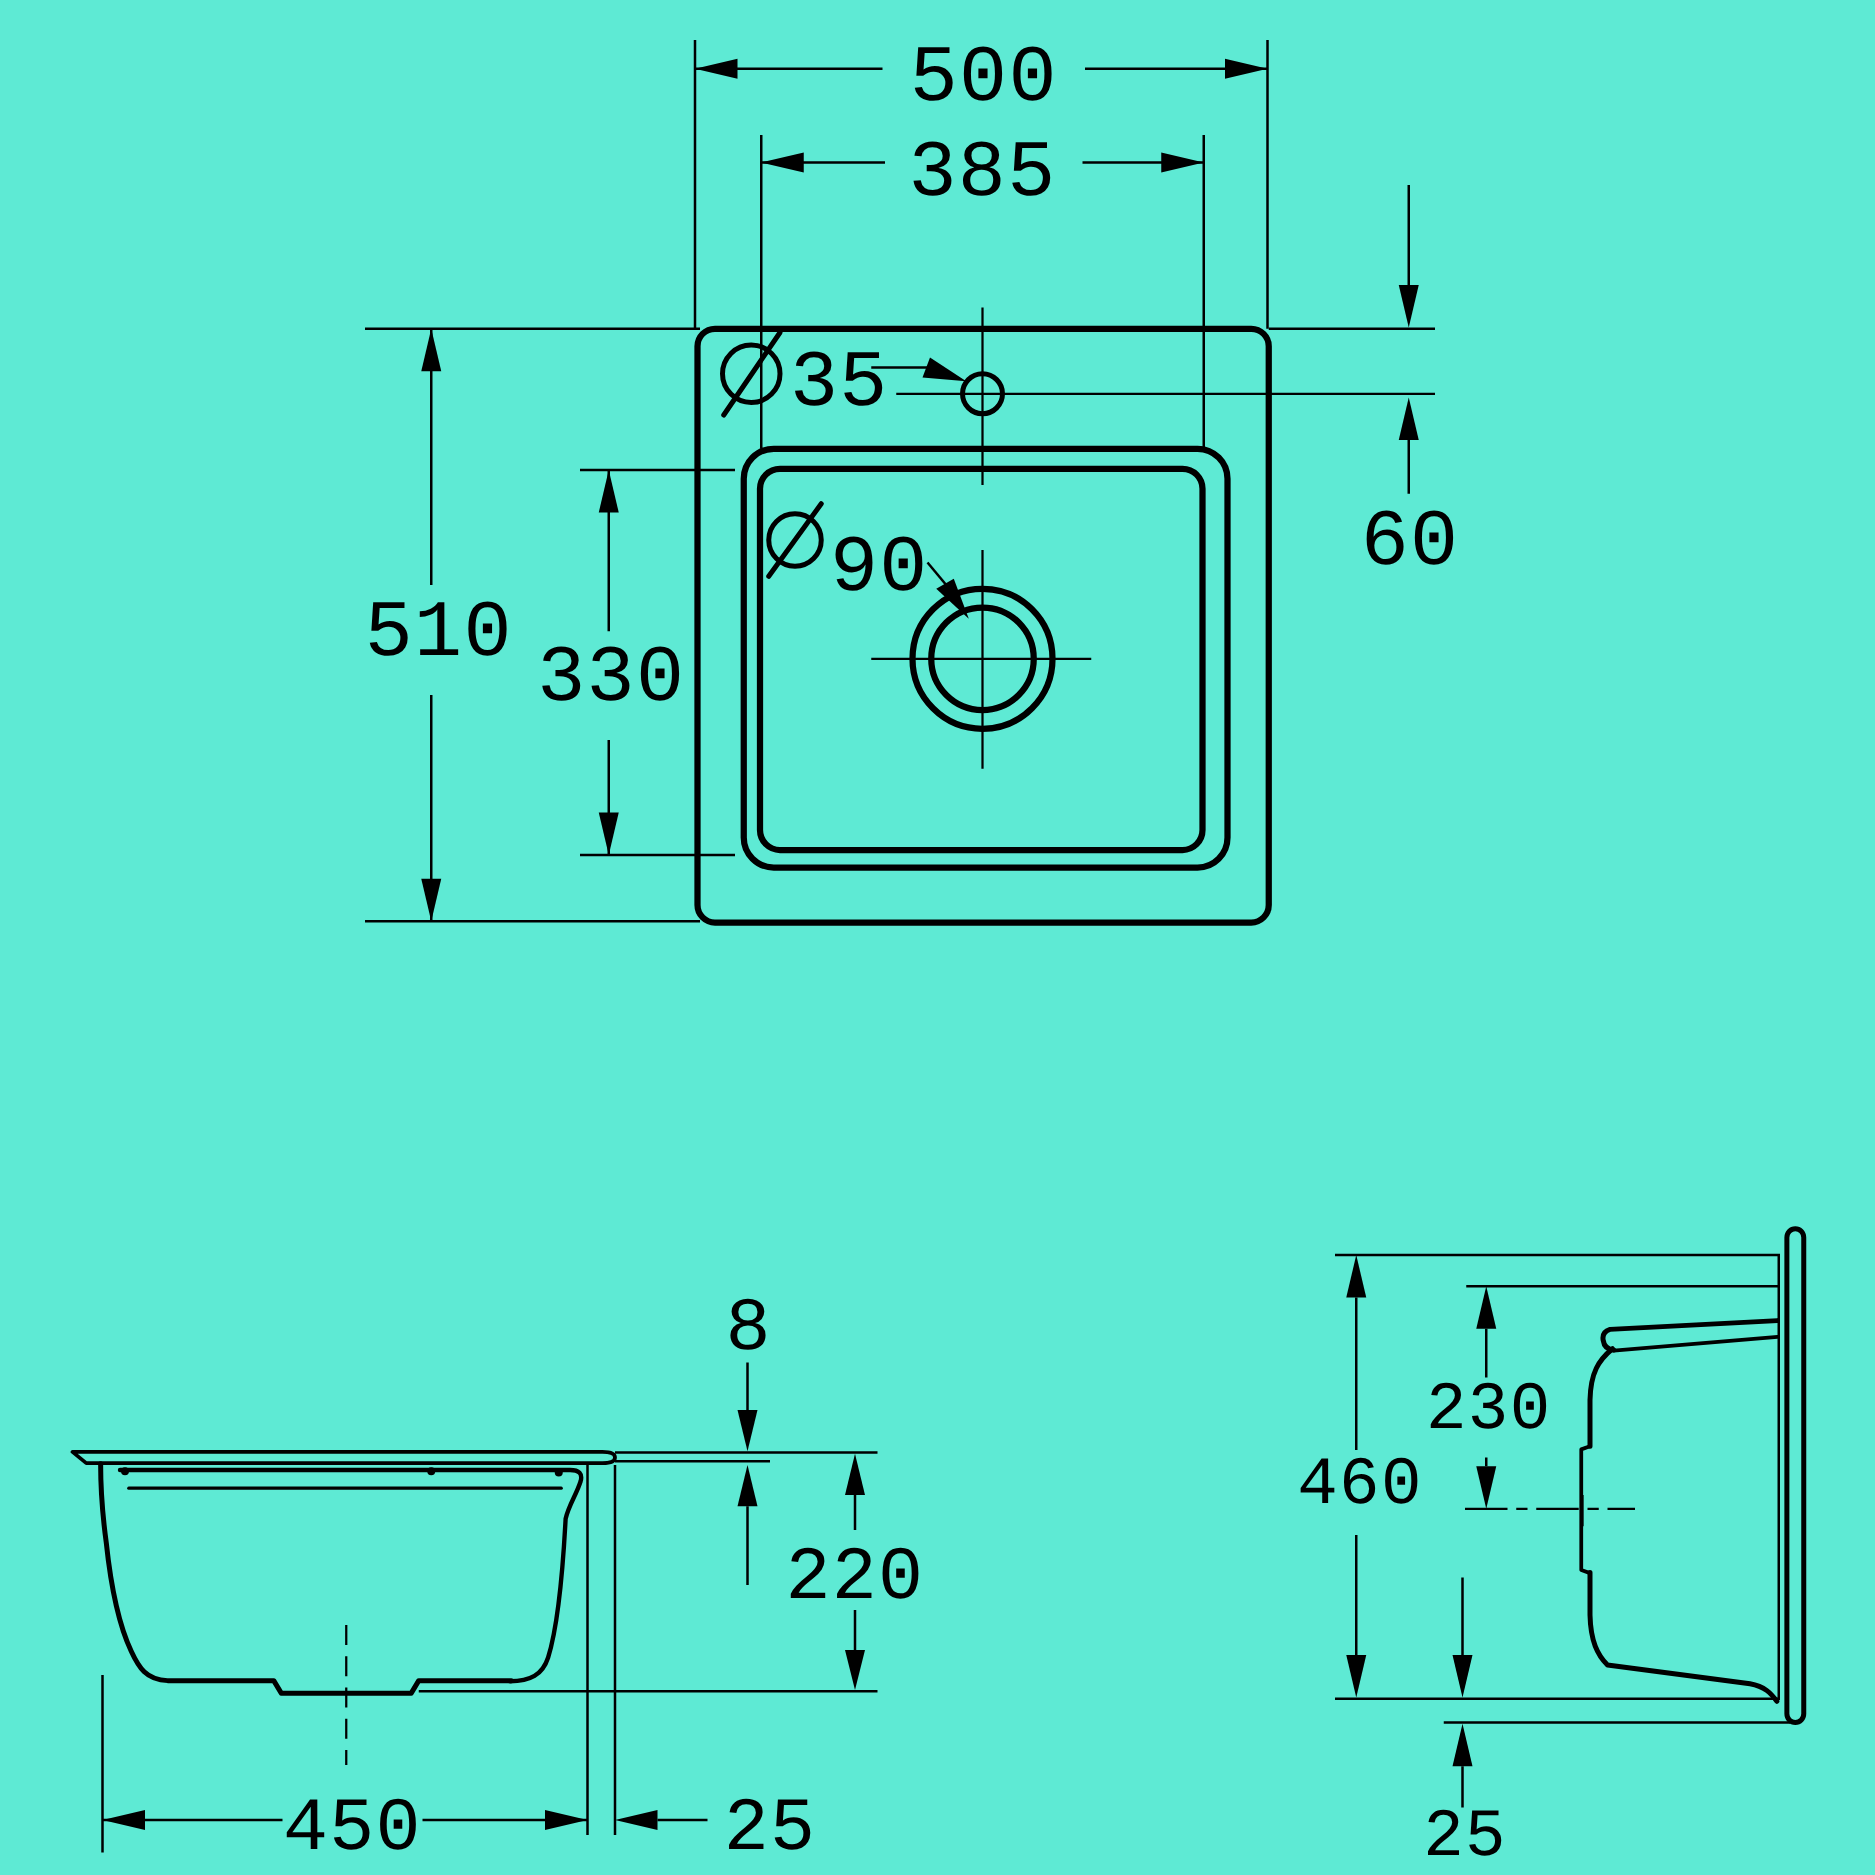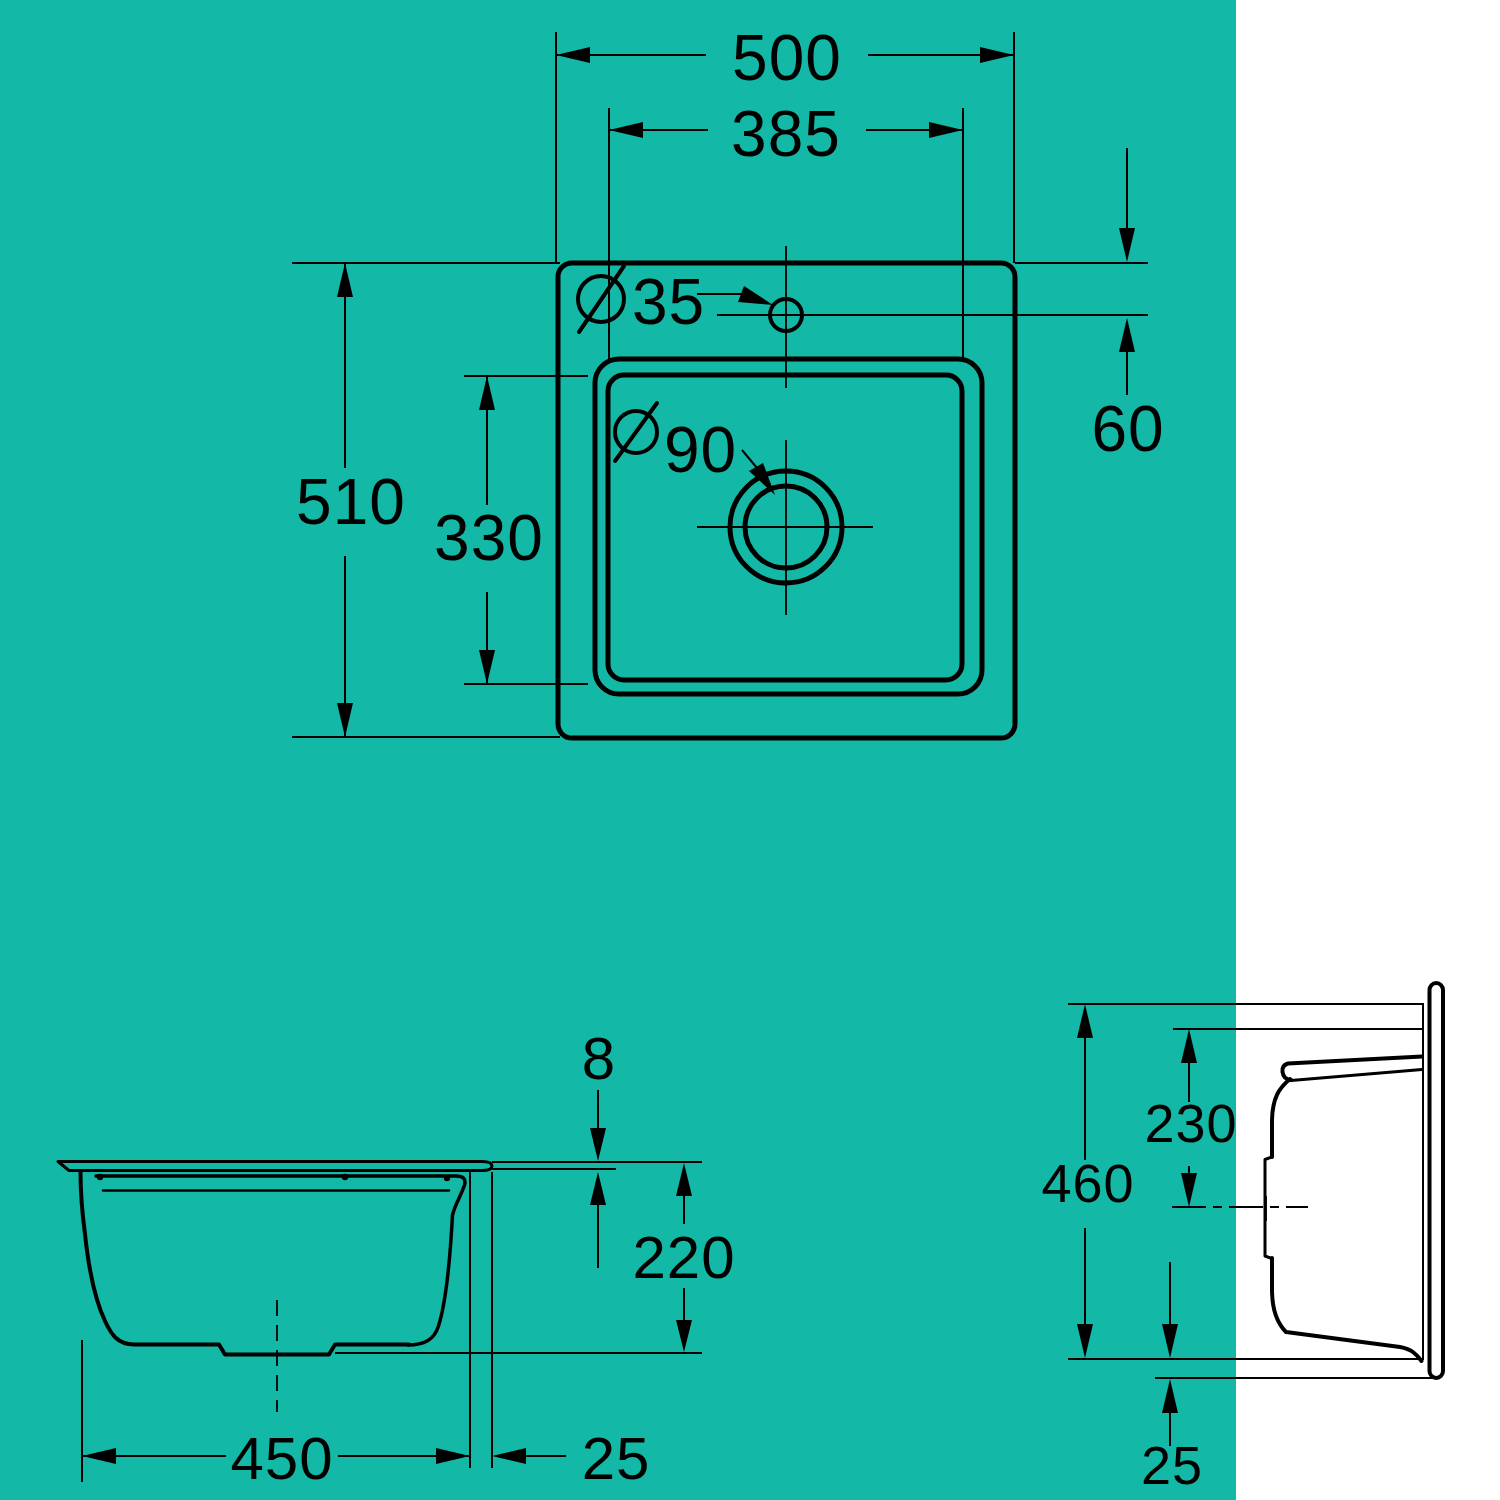--- a/index.html
+++ b/index.html
@@ -1,16 +1,16 @@
 <!DOCTYPE html>
 <html><head>
 <meta charset="utf-8">
 <style>
   html,body{margin:0;padding:0;background:#ffffff;}
-  .stage{width:1236px;height:1500px;background:#14b8a6;position:relative;font-family:Liberation Sans, sans-serif;}
+  .stage{width:1500px;height:1500px;background:#5eead4;position:relative;font-family:Liberation Mono, monospace;}
   svg{display:block;}
   text{fill:#000;letter-spacing:1px;}
   .t-top{font-size:64px;}
   .t-front{font-size:60px;}
   .t-side{font-size:54px;}
   .thick{stroke:#000;stroke-width:5;fill:none;stroke-linecap:round;stroke-linejoin:round;}
   .mid{stroke:#000;stroke-width:4;fill:none;stroke-linecap:round;stroke-linejoin:round;}
   .mid35{stroke:#000;stroke-width:3.5;fill:none;stroke-linecap:round;stroke-linejoin:round;}
   .thin3{stroke:#000;stroke-width:3;fill:none;stroke-linecap:round;stroke-linejoin:round;}
   .thin25{stroke:#000;stroke-width:2.5;fill:none;stroke-linecap:round;}

